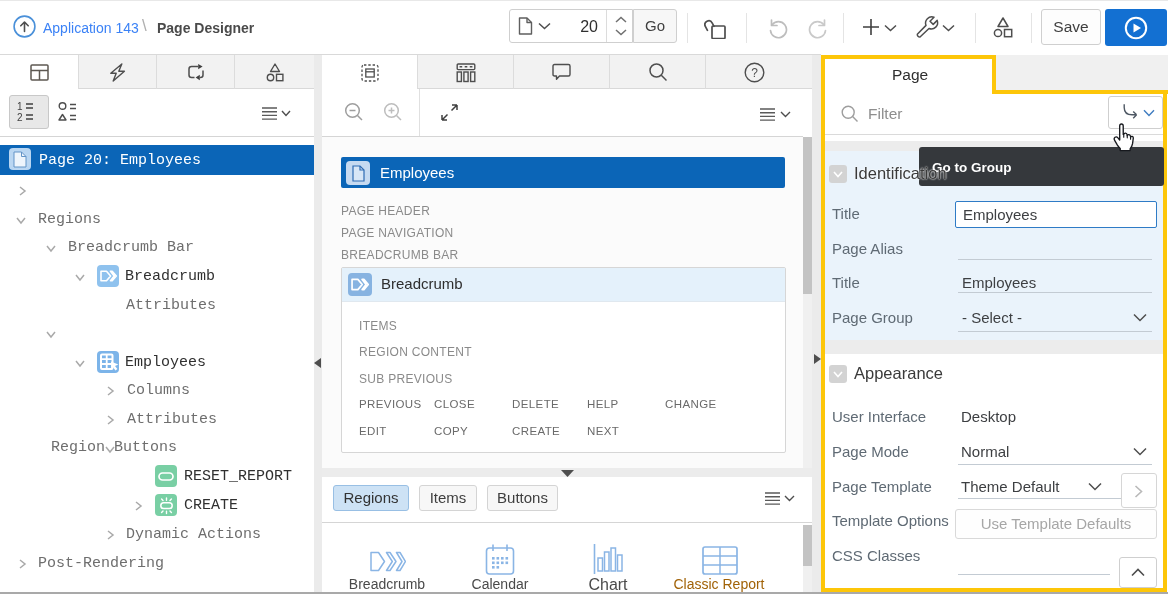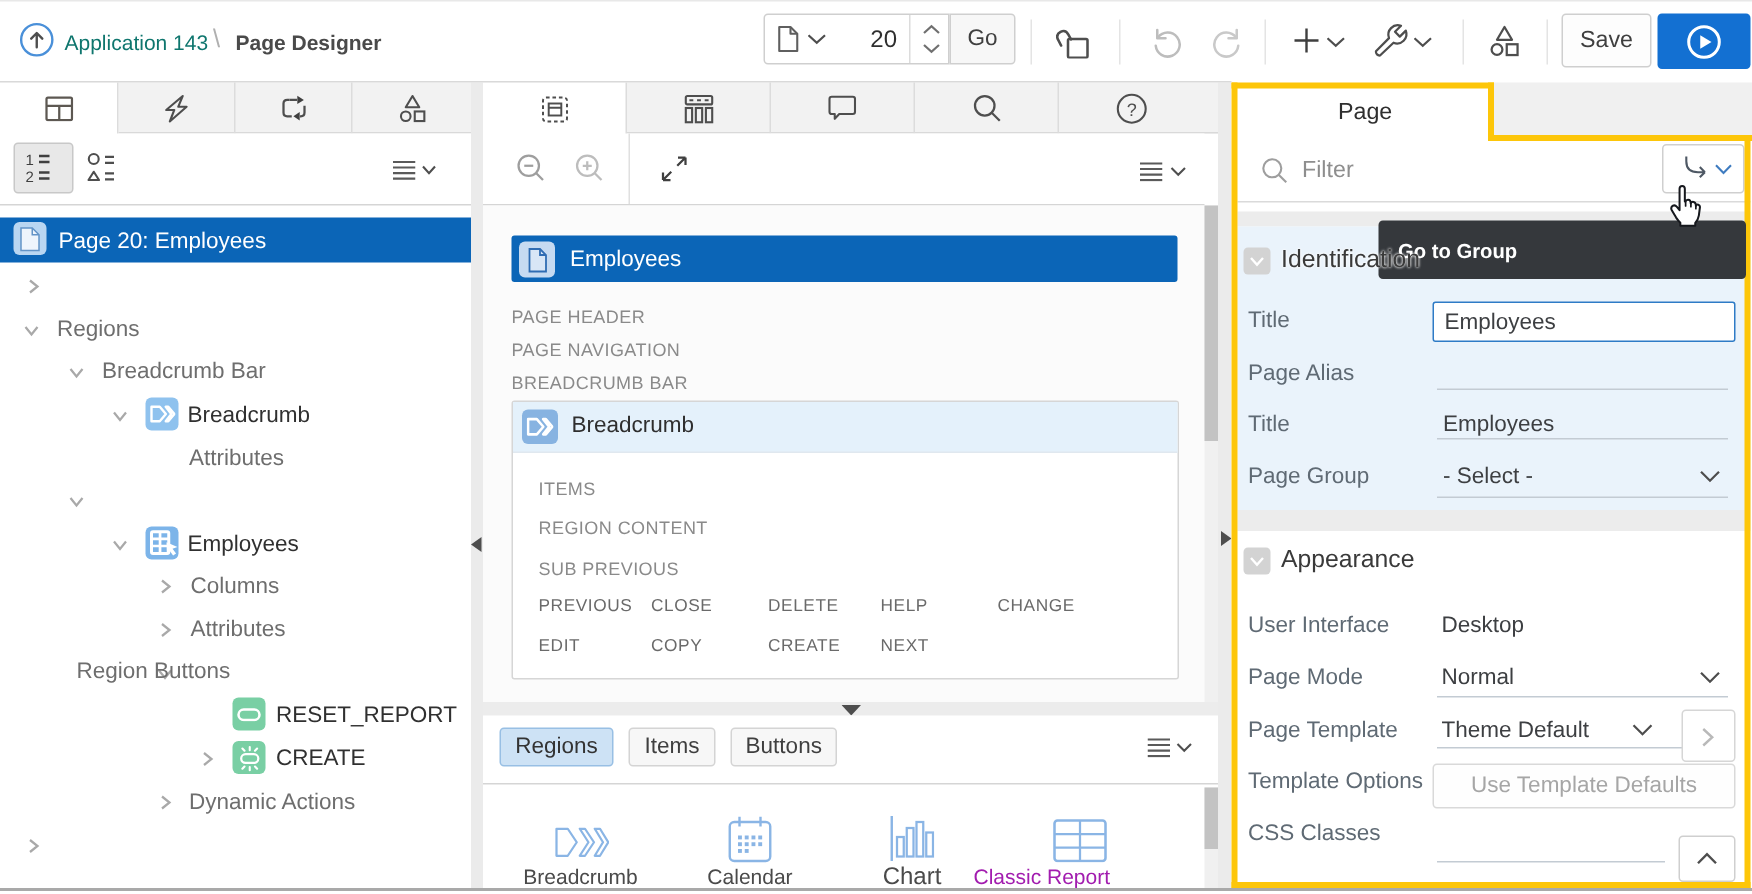--- a/index.html
+++ b/index.html
@@ -42,21 +42,21 @@
 </style>
 </head>
 <body>
 <div id="app">
 
   <div id="hdr">
     <svg class="abs" style="left:13px;top:14px" width="23" height="23" viewBox="0 0 23 23">
       <circle cx="11.5" cy="11.5" r="10.4" fill="none" stroke="#4a90d9" stroke-width="1.6"></circle>
       <path d="M11.5 16.5 L11.5 7.5 M7.8 10.8 L11.5 7 L15.2 10.8" fill="none" stroke="#4e4e4e" stroke-width="1.6" stroke-linecap="round" stroke-linejoin="round"></path>
     </svg>
-    <div class="abs" style="left:43px;top:19px;font-size:14px;color:#0f766e;">Application 143</div>
+    <div class="abs" style="left:43px;top:19px;font-size:14px;color:#3b82f6;">Application 143</div>
     <div class="abs" style="left:142px;top:15px;font-size:17px;color:#b0b0b0;">\</div>
     <div class="abs" style="left:157px;top:19px;font-size:14px;font-weight:bold;color:#4a4a4a;">Page Designer</div>
 
     <div class="abs" style="left:509px;top:8px;width:124px;height:34px;border:1px solid #cfcfcf;border-radius:3px 0 0 3px;box-sizing:border-box;background:#fff;"></div>
     <svg class="abs" style="left:518px;top:16px" width="15" height="18" viewBox="0 0 15 18">
       <path d="M1.5 1 L9 1 L13.5 5.5 L13.5 17 L1.5 17 Z" fill="none" stroke="#5f5f5f" stroke-width="1.4" stroke-linejoin="round"></path>
       <path d="M9 1 L9 5.5 L13.5 5.5" fill="none" stroke="#5f5f5f" stroke-width="1.4" stroke-linejoin="round"></path>
     </svg>
     <svg class="abs" style="left:538px;top:21px" width="13" height="8" viewBox="0 0 13 8">
         <path d="M1 1.5 L6.5 6.5 L12 1.5" fill="none" stroke="#4e4e4e" stroke-width="1.5"></path>
@@ -154,21 +154,21 @@
         <path d="M12 3.5 L18 3.5 M12 7.5 L18 7.5 M12 14.5 L18 14.5 M12 18.5 L18 18.5" stroke="#4e4e4e" stroke-width="1.5"></path>
       </svg>
       <svg class="abs" style="left:262px;top:18px" width="15" height="13" viewBox="0 0 15 13">
           <path d="M0 1 L15 1 M0 4.7 L15 4.7 M0 8.4 L15 8.4 M0 12.1 L15 12.1" stroke="#5a5a5a" stroke-width="1.4"></path>
         </svg>
       <svg class="abs" style="left:281px;top:21px" width="10" height="7" viewBox="0 0 10 7">
           <path d="M1 1 L5 5.5 L9 1" fill="none" stroke="#4e4e4e" stroke-width="1.4"></path>
         </svg>
     </div>
 
-    <div id="tree" class="abs" style="left:0;top:82px;width:378px;height:456px;overflow:hidden;">
+    <div id="tree" class="abs" style="left:0;top:82px;width:378px;height:456px;overflow:hidden;font-family:Liberation Mono, monospace;">
       <div class="trow" style="top:8px;height:30px;background:#0b65b7;color:#fff;">
         <div class="ticon" style="left:9px;top:3px;background:#b9d6f2;"></div>
         <svg class="abs" style="left:13px;top:6px" width="14" height="17" viewBox="0 0 14 17">
             <path d="M1 1 L8.5 1 L13 5.5 L13 16 L1 16 Z" fill="#eef5fc" stroke="#6394c7" stroke-width="1"></path>
             <path d="M8.5 1 L8.5 5.5 L13 5.5" fill="none" stroke="#6394c7" stroke-width="1"></path>
           </svg>
         <div class="lbl" style="margin-left:39px;">Page 20: Employees</div>
       </div>
       <svg class="chev" style="left:16px;top:48px" viewBox="0 0 12 12">
           <path d="M4 2 L9 6 L4 10" fill="none" stroke="#a9a9a9" stroke-width="1.5"></path>
@@ -252,20 +252,23 @@
       </div>
       <svg class="chev" style="left:104px;top:392px" viewBox="0 0 12 12">
           <path d="M4 2 L9 6 L4 10" fill="none" stroke="#a9a9a9" stroke-width="1.5"></path>
         </svg>
       <div class="trow" style="top:383px;">
           <div class="lbl" style="margin-left:126px;">Dynamic Actions</div>
         </div>
       <svg class="chev" style="left:16px;top:421px" viewBox="0 0 12 12">
           <path d="M4 2 L9 6 L4 10" fill="none" stroke="#a9a9a9" stroke-width="1.5"></path>
         </svg>
+      <div class="trow" style="top:412px;">
+          <div class="lbl" style="margin-left:38px;">Post-Rendering</div>
+        </div>
     </div>
   </div>
   <div id="lsplit">
       <svg class="abs" style="left:0px;top:303px" width="8" height="10" viewBox="0 0 8 10">
         <path d="M7 0 L7 10 L0 5 Z" fill="#4e4e4e"></path>
       </svg>
     </div>
 
   <div id="mid">
     <div class="tabbar"></div>
@@ -413,21 +416,21 @@
         <rect x="24.5" y="12" width="4.5" height="16" fill="none" stroke="#8ab5e5" stroke-width="1.5"></rect>
       </svg>
 
       <svg class="abs" style="left:380px;top:21px" width="36" height="29" viewBox="0 0 36 29">
         <rect x="1" y="1" width="34" height="27" rx="2" fill="none" stroke="#8ab5e5" stroke-width="1.7"></rect>
         <path d="M1 10 L35 10 M1 19 L35 19 M18 1 L18 28" stroke="#8ab5e5" stroke-width="1.5"></path>
       </svg>
       <div class="abs" style="left:0px;top:51px;width:130px;text-align:center;font-size:14px;color:#4a4a4a;">Breadcrumb</div>
       <div class="abs" style="left:113px;top:51px;width:130px;text-align:center;font-size:14px;color:#4a4a4a;">Calendar</div>
       <div class="abs" style="left:221px;top:51px;width:130px;text-align:center;font-size:16px;color:#4a4a4a;">Chart</div>
-      <div class="abs" style="left:327px;top:51px;width:140px;text-align:left;font-size:14px;color:#a21caf;">Classic Report</div>
+      <div class="abs" style="left:327px;top:51px;width:140px;text-align:center;font-size:14px;color:#a16207;">Classic Report</div>
     </div>
     <div class="sbtrack" style="left:481px;top:470px;width:9px;height:68px;"></div>
     <div class="sbthumb" style="left:481px;top:470px;width:9px;height:41px;"></div>
   </div>
   <div id="rsplit">
       <svg class="abs" style="left:1px;top:299px" width="8" height="10" viewBox="0 0 8 10">
         <path d="M1 0 L1 10 L8 5 Z" fill="#4e4e4e"></path>
       </svg>
     </div>
 

